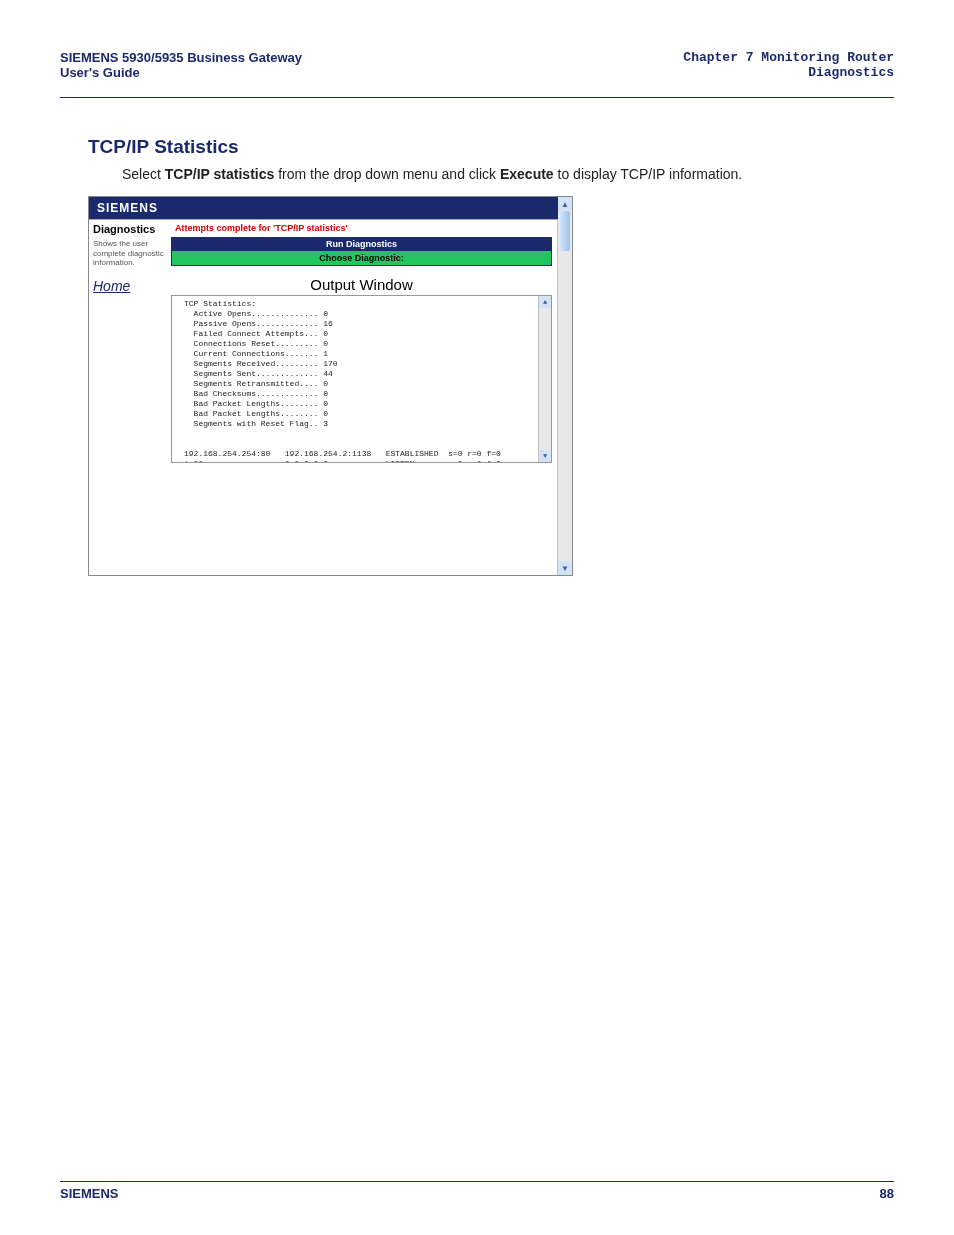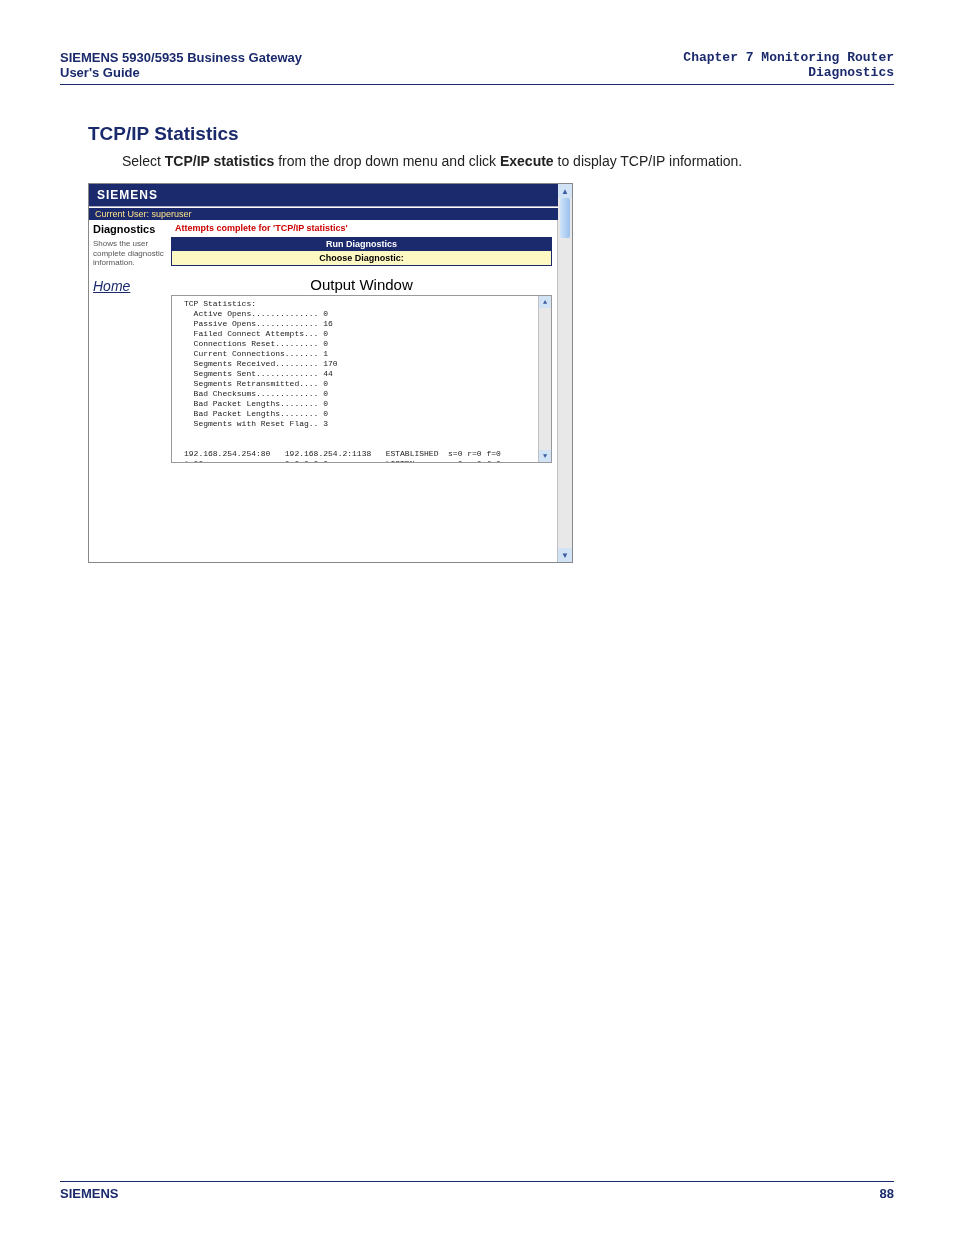--- a/index.html
+++ b/index.html
@@ -14,21 +14,21 @@
   }
   .page {
     padding: 50px 60px 40px 60px;
     box-sizing: border-box;
     height: 100%;
     position: relative;
   }
   .hdr-rule {
     border-bottom: 1.5px solid #1a2a6c;
     margin-bottom: 2px;
-    padding-bottom: 4px;
+    padding-bottom: 17px;
     display: flex;
     justify-content: space-between;
     font-size: 13px;
     font-weight: bold;
     color: #1a2a6c;
   }
   .hdr-left { text-align: left; }
   .hdr-right { text-align: right; font-family: Liberation Mono, monospace; }
   .section-title {
     color: #1a2a6c;
@@ -136,21 +136,21 @@
     border:1px solid #1a2a6c;
   }
   .choose-row {
     border:1px solid #1a2a6c;
     border-top:none;
     text-align:center;
     font-size:9px;
     font-weight:bold;
     padding:2px 0;
     color:#000;
-    background:#fef9c3;
+    background:#22c55e;
   }
   .select-row {
     border:1px solid #1a2a6c;
     border-top:none;
     padding:8px 0;
     display:flex;
     justify-content:center;
     align-items:center;
     gap:6px;
     background:#fff;
@@ -242,21 +242,20 @@
     <div class="sc-scrollbar">
       <div class="sc-scroll-up">▲</div>
       <div class="sc-scroll-thumb"></div>
       <div class="sc-scroll-down">▼</div>
     </div>
     <div class="sc-content">
       <div class="sc-brandbar">
         <span>SIEMENS</span>
       </div>
       <div class="sc-thin-divider"></div>
-      <div class="sc-userline">Current User: superuser</div>
       <div class="sc-main">
         <div class="sc-side">
           <div class="diag-title">Diagnostics</div>
           <div class="side-desc">Shows the user complete diagnostic information.</div>
           <div class="home-link">Home</div>
         </div>
         <div class="sc-right">
           <div class="sc-status">Attempts complete for 'TCP/IP statistics'</div>
           <div class="blue-titlebar">Run Diagnostics</div>
           <div class="choose-row">Choose Diagnostic:</div>

